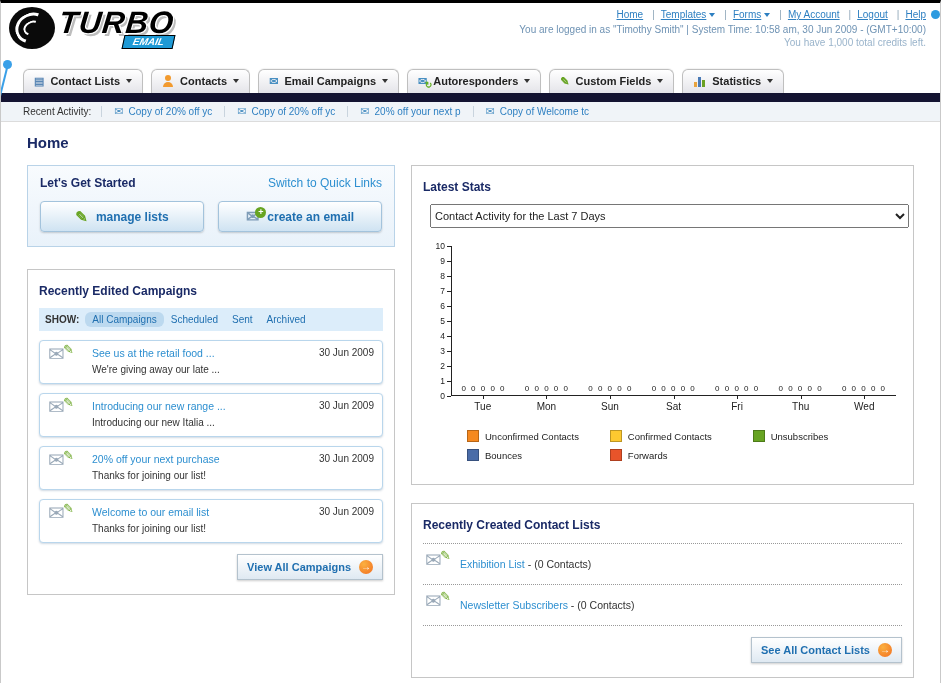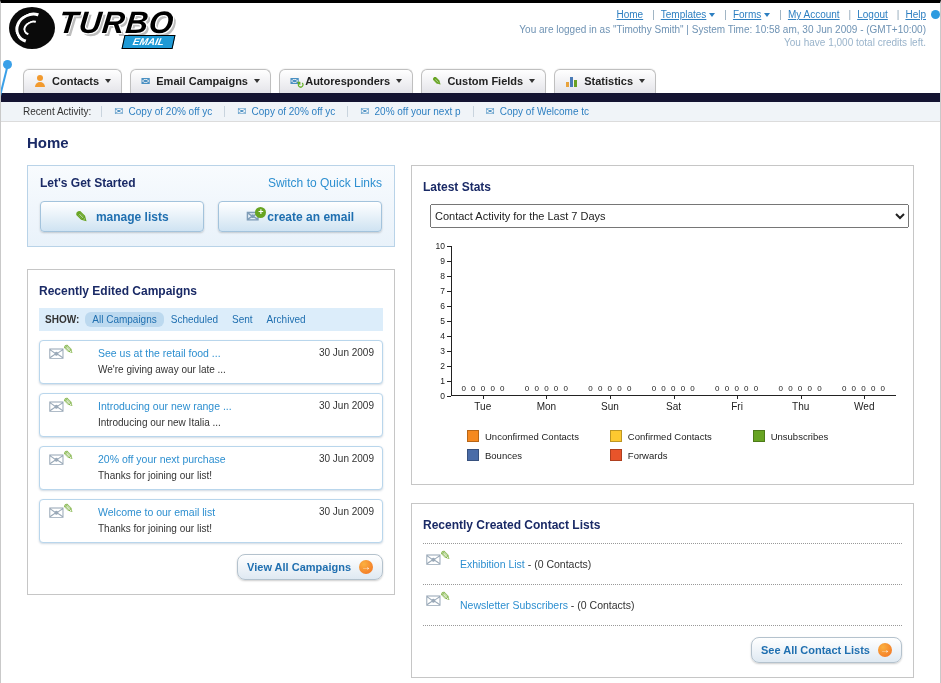--- a/index.html
+++ b/index.html
@@ -96,31 +96,31 @@
   .env-plus .plus::before { content:"+"; }
 
   
   .panel { border:1px solid #c6c6c6; background:#fff; padding:11px 11px 14px; }
   .campaigns-panel { margin-top:22px; }
   .filter-bar { background:#dcedfa; display:flex; align-items:center; padding:4px 6px; font-size:10px; margin-top:9px; }
   .show-label { font-weight:bold; color:#333; margin-right:6px; }
   .filter-link { color:#1f6fb0; padding:2px 7px; text-decoration:none; cursor:pointer; }
   .filter-link.selected { background:#bcd9ef; border-radius:6px; }
   .campaign-item { margin-top:9px; border:1px solid #b9d6ec; border-radius:4px; padding:6px 8px;
-        display:flex; gap:24px; align-items:flex-start; box-shadow:0 1px 2px rgba(100,130,160,0.3); background:#fff; cursor:pointer; }
+        display:flex; gap:18px; align-items:flex-start; box-shadow:0 1px 2px rgba(100,130,160,0.3); background:#fff; cursor:pointer; }
   .mail-pencil { position:relative; width:26px; height:22px; flex-shrink:0; }
   .mail-pencil .env { position:absolute; left:0; top:-3px; font-size:20px; color:#9aa9b8; }
   .mail-pencil .pen { position:absolute; right:0; top:-4px; font-size:13px; color:#67a422; }
   .ci-text { flex:1; min-width:0; }
   .ci-title { font-size:10.5px; color:#2d8fd0; text-decoration:none; display:block; }
   .ci-sub { font-size:10px; color:#333; margin-top:3px; }
   .ci-date { font-size:10px; color:#333; white-space:nowrap; }
   .btn-row { text-align:right; margin-top:11px; }
   .action-btn { display:inline-flex; align-items:center; gap:8px; padding:5px 9px;
-        background:linear-gradient(#ffffff,#dfe9f2); border:1px solid #b4c2cd; border-radius:8px;
+        background:linear-gradient(#ffffff,#dfe9f2); border:1px solid #b4c2cd; border-radius:0;
         color:#1f6fb0; font-weight:bold; font-size:11px; box-shadow:0 1px 2px rgba(0,0,0,0.2); cursor:pointer; }
   .arrow-circle { width:14px; height:14px; border-radius:50%; color:#fff; font-size:10px; line-height:14px;
         text-align:center; background:radial-gradient(circle at 35% 30%, #fbb040, #f26f21); display:inline-block; }
   .arrow-circle::before { content:"→"; }
 
   
   .stats-select { width:100%; height:24px; font-size:11px; margin:9px 7px 18px; color:#222;
         font-family:"Liberation Sans", sans-serif; }
   .chart { margin:0 6px 0 10px; }
   .chart-main { display:flex; height:150px; }
@@ -184,20 +184,25 @@
         <a class="top-link">
           <span class="lbl">Help</span>
         </a>
       </div>
       <div class="login-info">You are logged in as "Timothy Smith" | System Time: 10:58 am, 30 Jun 2009 - (GMT+10:00)</div>
       <div class="credits-info">You have 1,000 total credits left.</div>
     </div>
   </div>
 
   <div class="main-nav">
+    <div class="nav-tab">
+      <span class="g-icon i-list c-steel"></span>
+      <span>Contact Lists</span>
+      <span class="caret"></span>
+    </div>
     <div class="nav-tab">
       <span class="icon-person"></span>
       <span>Contacts</span>
       <span class="caret"></span>
     </div>
     <div class="nav-tab">
       <span class="g-icon i-env c-blue"></span>
       <span>Email Campaigns</span>
       <span class="caret"></span>
     </div>

